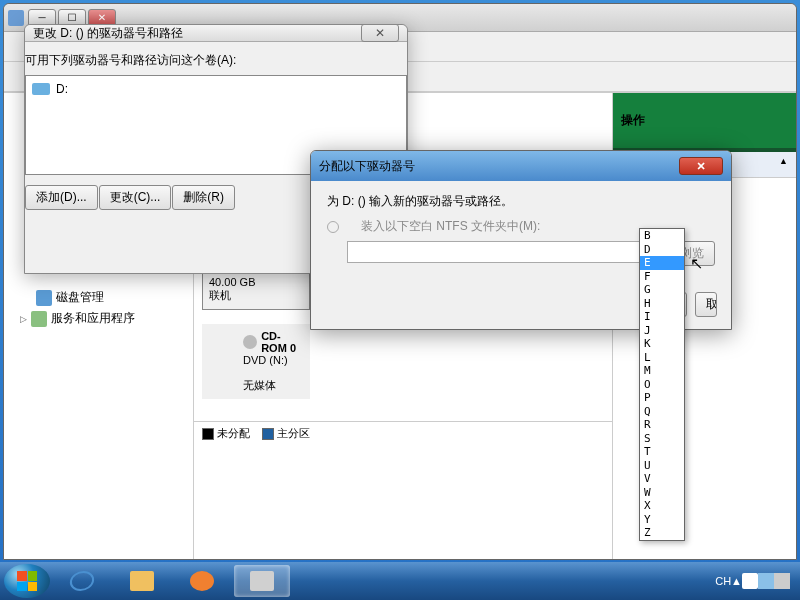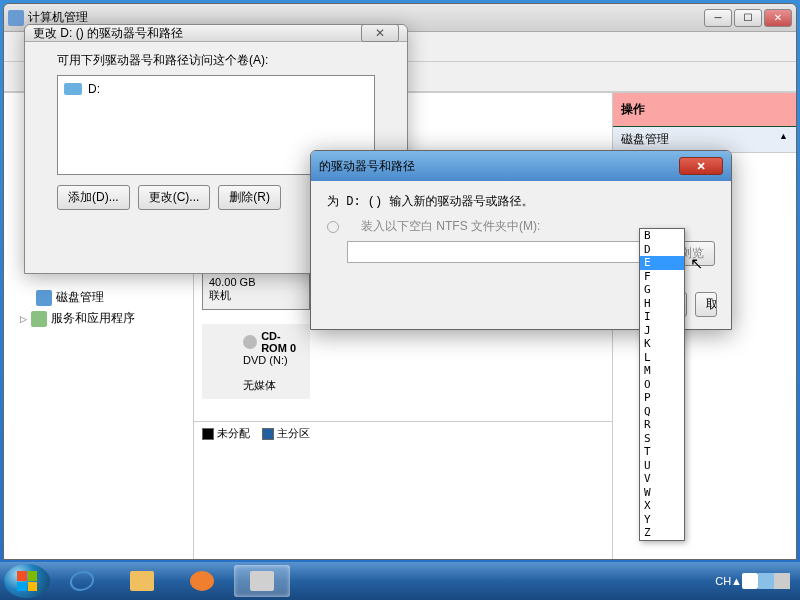--- a/index.html
+++ b/index.html
@@ -17,21 +17,21 @@
 
 .main-body { flex: 1; display: flex; background: #fff; border-top: 1px solid #ccc; }
 .toolbar-row { height: 30px; background: #f0f0f0; border-bottom: 1px solid #ccc; }
 
 .left-pane { width: 190px; border-right: 1px solid #ccc; background: #fff; padding: 6px; }
 .tree-item { display: flex; align-items: center; gap: 4px; padding: 2px 0 2px 26px; font-size: 12px; }
 .tree-item .tree-icon { width: 16px; height: 16px; background: #5a9bd4; border-radius: 2px; }
 
 .center-pane { flex: 1; background: #fff; display: flex; flex-direction: column; overflow: hidden; }
 .right-pane { width: 184px; border-left: 1px solid #ccc; background: #fff; }
-.right-header { background: #fca5a5; padding: 8px 8px; border-bottom: 1px solid #14532d; font-weight: bold; }
+.right-header { background: #15803d; padding: 19px 8px; border-bottom: 4px solid #14532d; font-weight: bold; }
 .right-row { background: #e8eef7; padding: 4px 8px; border-bottom: 1px solid #ccc; display: flex; justify-content: space-between; }
 .right-row .arrow { font-size: 9px; }
 .right-sub { padding: 6px 24px; font-size: 12px; }
 
 .vol-top { height: 100px; border-bottom: 1px solid #ccc; padding: 6px; font-size: 12px; }
 .vol-scroll { height: 18px; background: #f0f0f0; border-bottom: 1px solid #ccc; }
 .disk-area { padding: 8px; }
 .disk-row { display: flex; margin-bottom: 14px; }
 .disk-label { width: 108px; border: 1px solid #888; background: #f0f0f0; padding: 6px; font-size: 11px; }
 .disk-label .dt { font-weight: bold; display: flex; align-items: center; gap: 4px; }
@@ -43,25 +43,25 @@
 .legend { padding: 4px 8px; font-size: 11px; display: flex; gap: 12px; border-top: 1px solid #ccc; }
 .legend .sw { display: inline-block; width: 12px; height: 12px; border: 1px solid #666; vertical-align: middle; margin-right: 3px; }
 .sw.unalloc { background: #000; }
 .sw.primary { background: #2060a0; }
 
 
 .dialog1 { position: absolute; left: 24px; top: 24px; width: 384px; background: #f0f0f0; border: 1px solid #888; border-radius: 6px 6px 0 0; box-shadow: 0 4px 20px rgba(0,0,0,0.3); }
 .dlg-title { height: 17px; background: linear-gradient(180deg, #f4f4f4, #dcdcdc); border-radius: 6px 6px 0 0; display: flex; align-items: center; padding: 0 8px; border-bottom: 1px solid #aaa; }
 .dlg-title .t { flex: 1; font-size: 12px; }
 .dlg-close { width: 38px; height: 18px; border: 1px solid #888; border-radius: 3px; background: linear-gradient(180deg,#f0f0f0,#d8d8d8); display: flex; align-items: center; justify-content: center; color: #555; }
-.dlg-body { padding: 10px 32px; }
+.dlg-body { padding: 10px 0; }
 .list-box { background: #fff; border: 1px solid #888; height: 100px; padding: 4px; margin: 6px 0 10px 0; }
 .list-item { display: flex; align-items: center; gap: 6px; padding: 2px; }
 .drive-icon { width: 18px; height: 12px; background: #6ab0e0; border-radius: 2px; }
-.btn-row { display: flex; gap: 8px; margin-bottom: 8px; }
+.btn-row { display: flex; gap: 1px; margin-bottom: 8px; }
 .btn { border: 1px solid #888; background: linear-gradient(180deg,#f8f8f8,#e0e0e0); padding: 3px 10px; font-size: 12px; border-radius: 3px; cursor: default; }
 .dlg-footer { display: flex; justify-content: flex-end; gap: 8px; padding: 8px 14px 12px; }
 
 
 .dialog2 { position: absolute; left: 310px; top: 150px; width: 422px; background: #f0f0f0; border: 1px solid #666; border-radius: 6px 6px 0 0; box-shadow: 0 4px 24px rgba(0,0,0,0.4); }
 .dlg2-title { height: 30px; background: linear-gradient(180deg, #7fb8e8, #4a8acc); border-radius: 5px 5px 0 0; display: flex; align-items: center; padding: 0 8px; color: #000; }
 .dlg2-title .t { flex: 1; font-size: 12px; }
 .dlg2-close { width: 44px; height: 18px; background: linear-gradient(180deg,#e06050,#c03020); border: 1px solid #803020; border-radius: 3px; color: #fff; font-weight: bold; display: flex; align-items: center; justify-content: center; font-size: 11px; }
 .dlg2-body { padding: 12px 16px; }
 .radio-row { display: flex; align-items: center; gap: 6px; margin: 6px 0; font-size: 12px; }
@@ -94,21 +94,20 @@
 .tray-icon { width: 16px; height: 16px; }
 </style>
 </head>
 <body>
 
 <div class="desktop">
 
   <div class="main-window">
     <div class="titlebar">
       <div class="icon-sm" style="background:#6a9cd4;border-radius:2px;"></div>
-      <div class="title">计算机管理</div>
       <div class="win-controls">
         <div class="win-btn">─</div>
         <div class="win-btn">☐</div>
         <div class="win-btn close">✕</div>
       </div>
     </div>
     <div class="toolbar-row"></div>
     <div class="toolbar-row"></div>
     <div class="main-body">
       <div class="left-pane">
@@ -204,25 +203,25 @@
         <div class="btn">删除(R)</div>
       </div>
     </div>
     <div class="dlg-footer">
       <div class="btn">确定</div>
     </div>
   </div>
 
   <div class="dialog2">
     <div class="dlg2-title">
-      <span class="t">的驱动器号和路径</span>
+      <span class="t">分配以下驱动器号</span>
       <span class="dlg2-close">✕</span>
     </div>
     <div class="dlg2-body">
-      <div style="margin-bottom:8px;font-family:Liberation Mono, monospace;">为 D: () 输入新的驱动器号或路径。</div>
+      <div style="margin-bottom:8px;">为 D: () 输入新的驱动器号或路径。</div>
       <div class="radio-row disabled-text">
         <span class="radio disabled"></span>
         <span>装入以下空白 NTFS 文件夹中(M):</span>
       </div>
       <div class="path-row">
         <div class="path-input"></div>
         <div class="btn disabled-text">浏览</div>
       </div>
     </div>
     <div class="dlg-footer">

